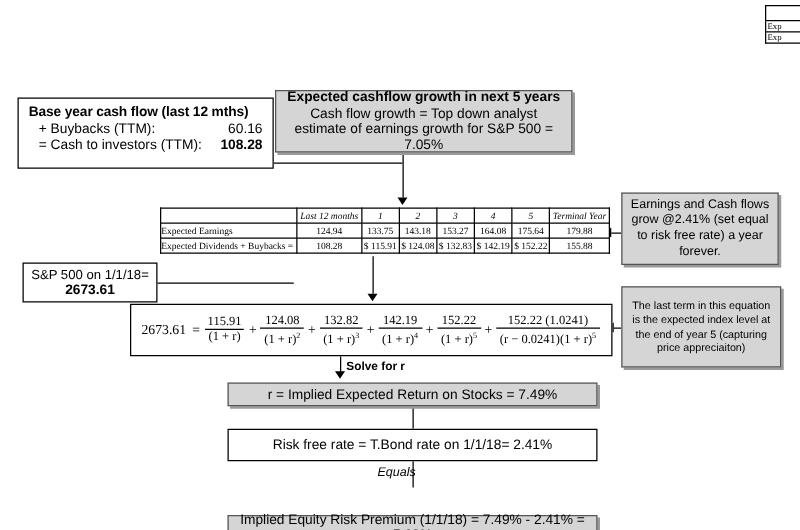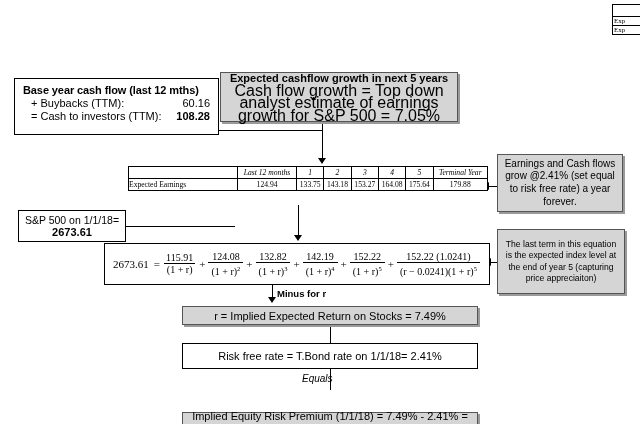--- a/index.html
+++ b/index.html
@@ -18,21 +18,21 @@
   #base-box{left:14px;top:78px;width:205px;height:57px;padding:5px 8px 4px 8px;}
   #base-box .title{font-size:11px;font-weight:bold;letter-spacing:-.1px;}
   #base-box .row{display:flex;font-size:11px;margin-top:1px;padding-left:8px;}
   #base-box .row .lbl{flex:1;white-space:nowrap;}
   #base-box .row .val{width:44px;text-align:right;}
   #base-box .row .val.b{font-weight:bold;}
 
   
   #growth-box{left:220px;top:72px;width:238px;height:50px;padding:4px 6px;}
   #growth-box .l1{font-size:11px;font-weight:bold;}
-  #growth-box .l2{font-size:16px;line-height:12.5px;margin-top:1px;}
+  #growth-box .l2{font-size:11px;line-height:12.5px;margin-top:1px;}
 
   
   #fc-table{left:128px;top:166px;width:360px;}
   table{border-collapse:collapse;width:100%;
         font-family:"Liberation Serif",serif;background:#fff;}
   table td,table th{border:1px solid #000;font-size:7.6px;font-weight:normal;
         padding:1px 0;text-align:center;white-space:nowrap;}
   table th{font-style:italic;}
   table .rowlab{text-align:left;width:108px;font-style:normal;}
   table .hdr-blank{border:1px solid #000;}
@@ -155,20 +155,30 @@
     <tr>
       <td class="rowlab">Expected Earnings</td>
       <td>124.94</td>
       <td>133.75</td>
       <td>143.18</td>
       <td>153.27</td>
       <td>164.08</td>
       <td>175.64</td>
       <td>179.88</td>
     </tr>
+    <tr>
+      <td class="rowlab">Expected Dividends + Buybacks =</td>
+      <td>108.28</td>
+      <td>$ 115.91</td>
+      <td>$ 124.08</td>
+      <td>$ 132.83</td>
+      <td>$ 142.19</td>
+      <td>$ 152.22</td>
+      <td>155.88</td>
+    </tr>
   </tbody>
     </table>
 </div>
 
 <div id="callout-growth" class="abs shaded ctr">
   <div>Earnings and Cash flows grow @2.41% (set equal to risk free rate) a year forever.</div>
 </div>
 
 <div id="callout-term" class="abs shaded ctr">
   <div>The last term in this equation is the expected index level at the end of year 5 (capturing price appreciaiton)</div>
@@ -214,21 +224,21 @@
     </span>
     <span class="op">+</span>
 
     <span class="frac">
       <span class="num">152.22 (1.0241)</span>
       <span class="den"><span class="it">(r − 0.0241)(1 + r)</span><sup>5</sup></span>
     </span>
   </div>
 </div>
 
-<div class="abs conn-label" id="lbl-solve">Minus for r</div>
+<div class="abs conn-label" id="lbl-solve">Solve for r</div>
 <div class="abs conn-label" id="lbl-minus">Minus</div>
 <div class="abs conn-label" id="lbl-equals">Equals</div>
 
 <div id="r-box" class="abs shaded ctr">
   <span>r = Implied Expected Return on Stocks = 7.49%</span>
 </div>
 
 <div id="rf-box" class="abs box ctr">
   <span>Risk free rate = T.Bond rate on 1/1/18= 2.41%</span>
 </div>

